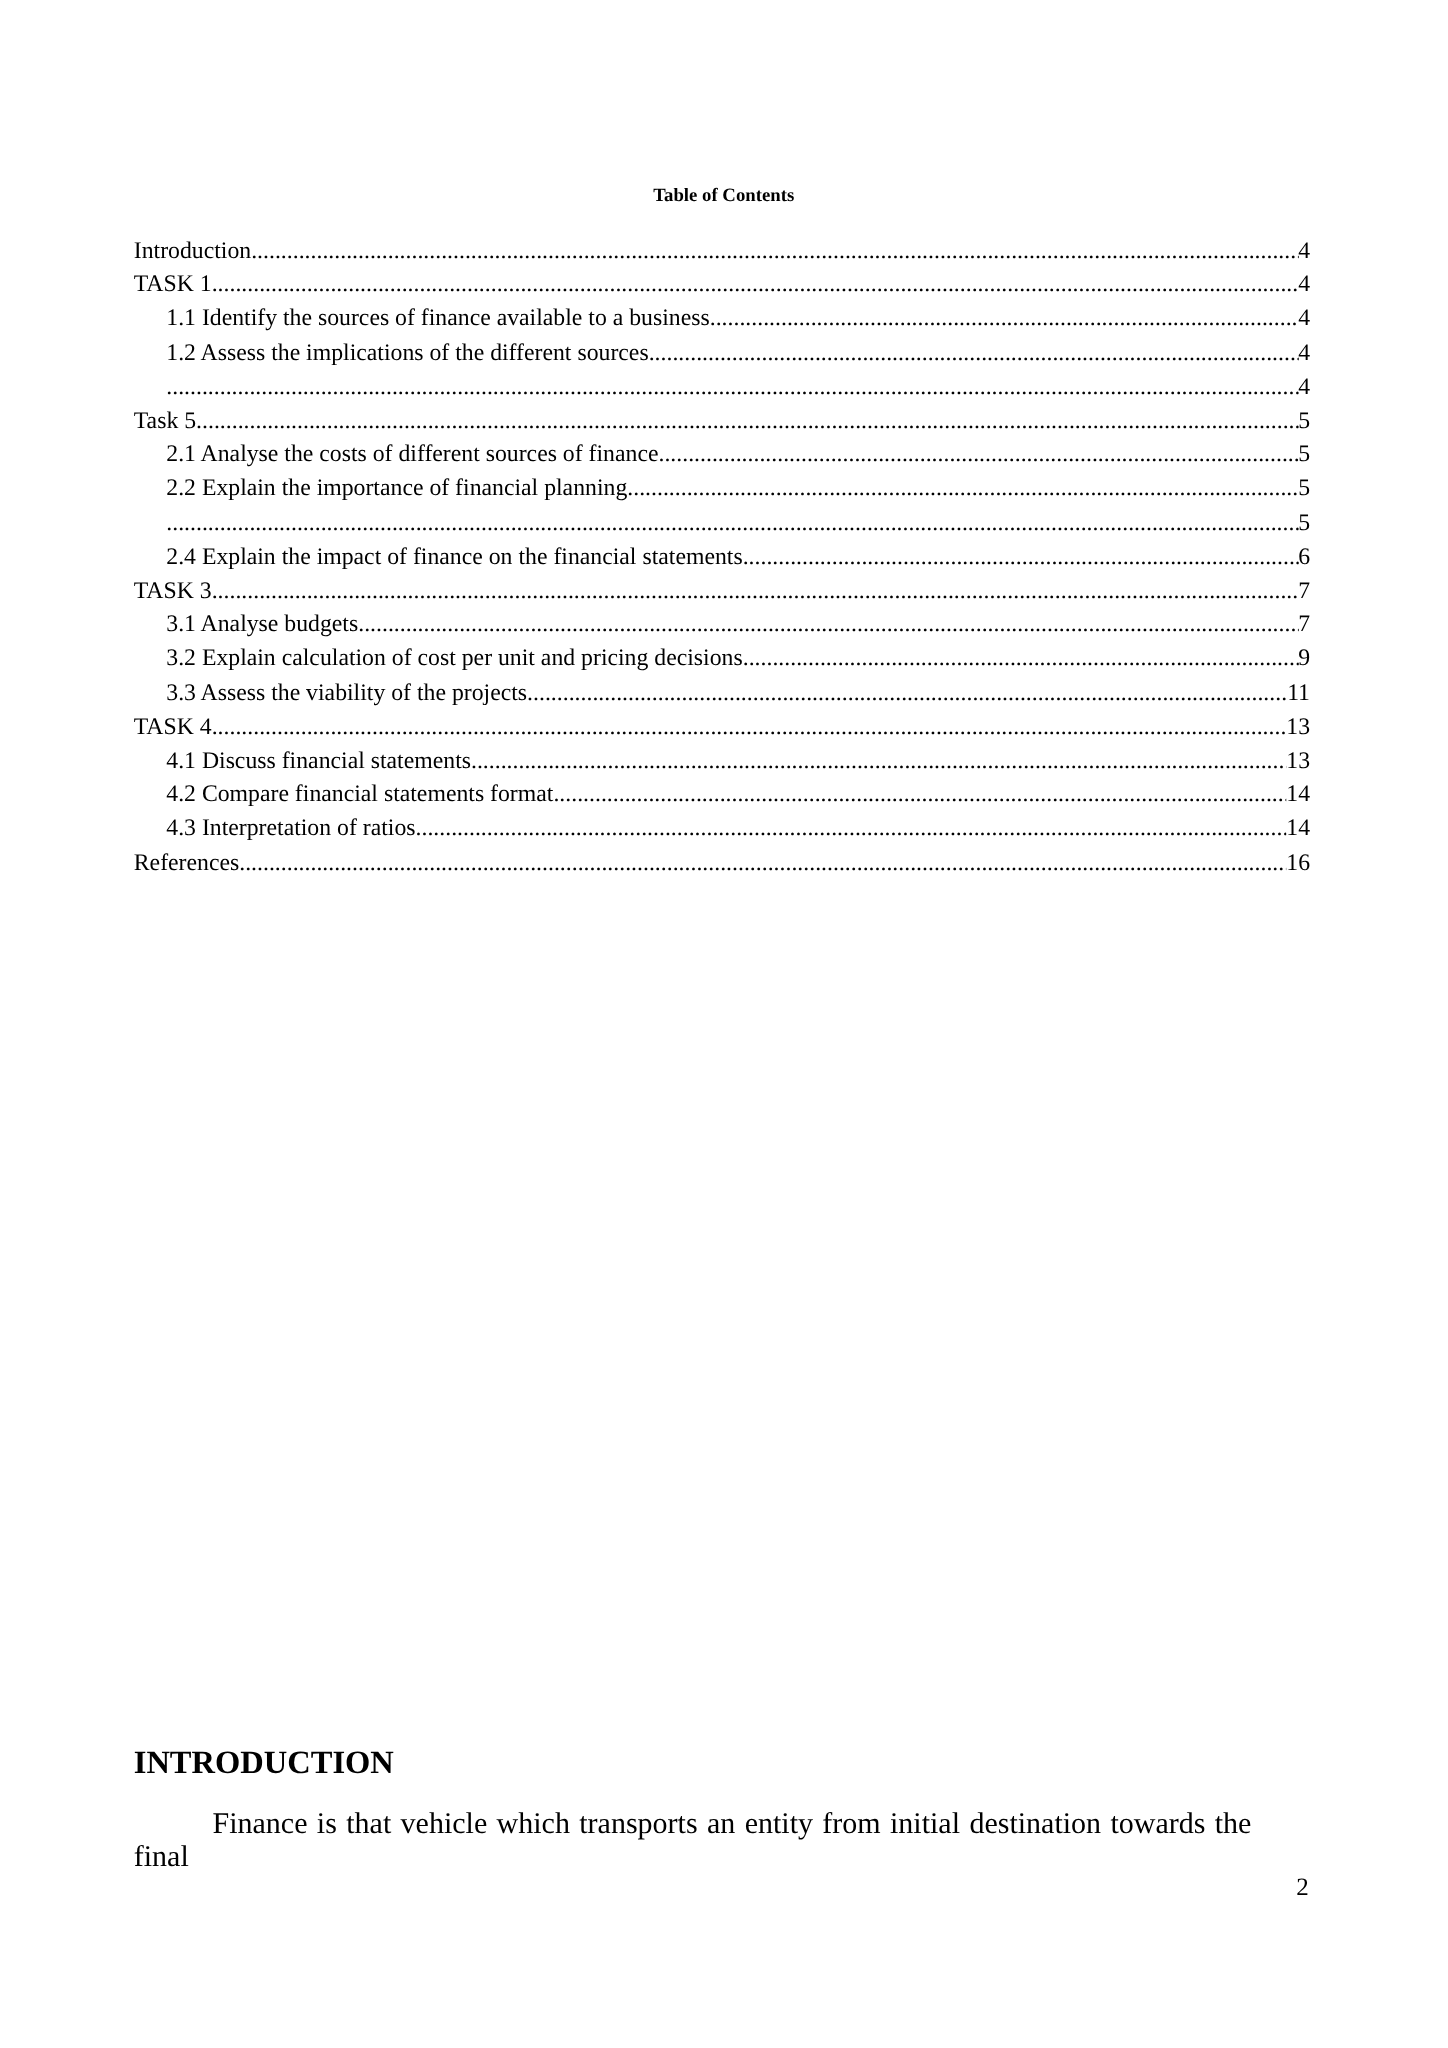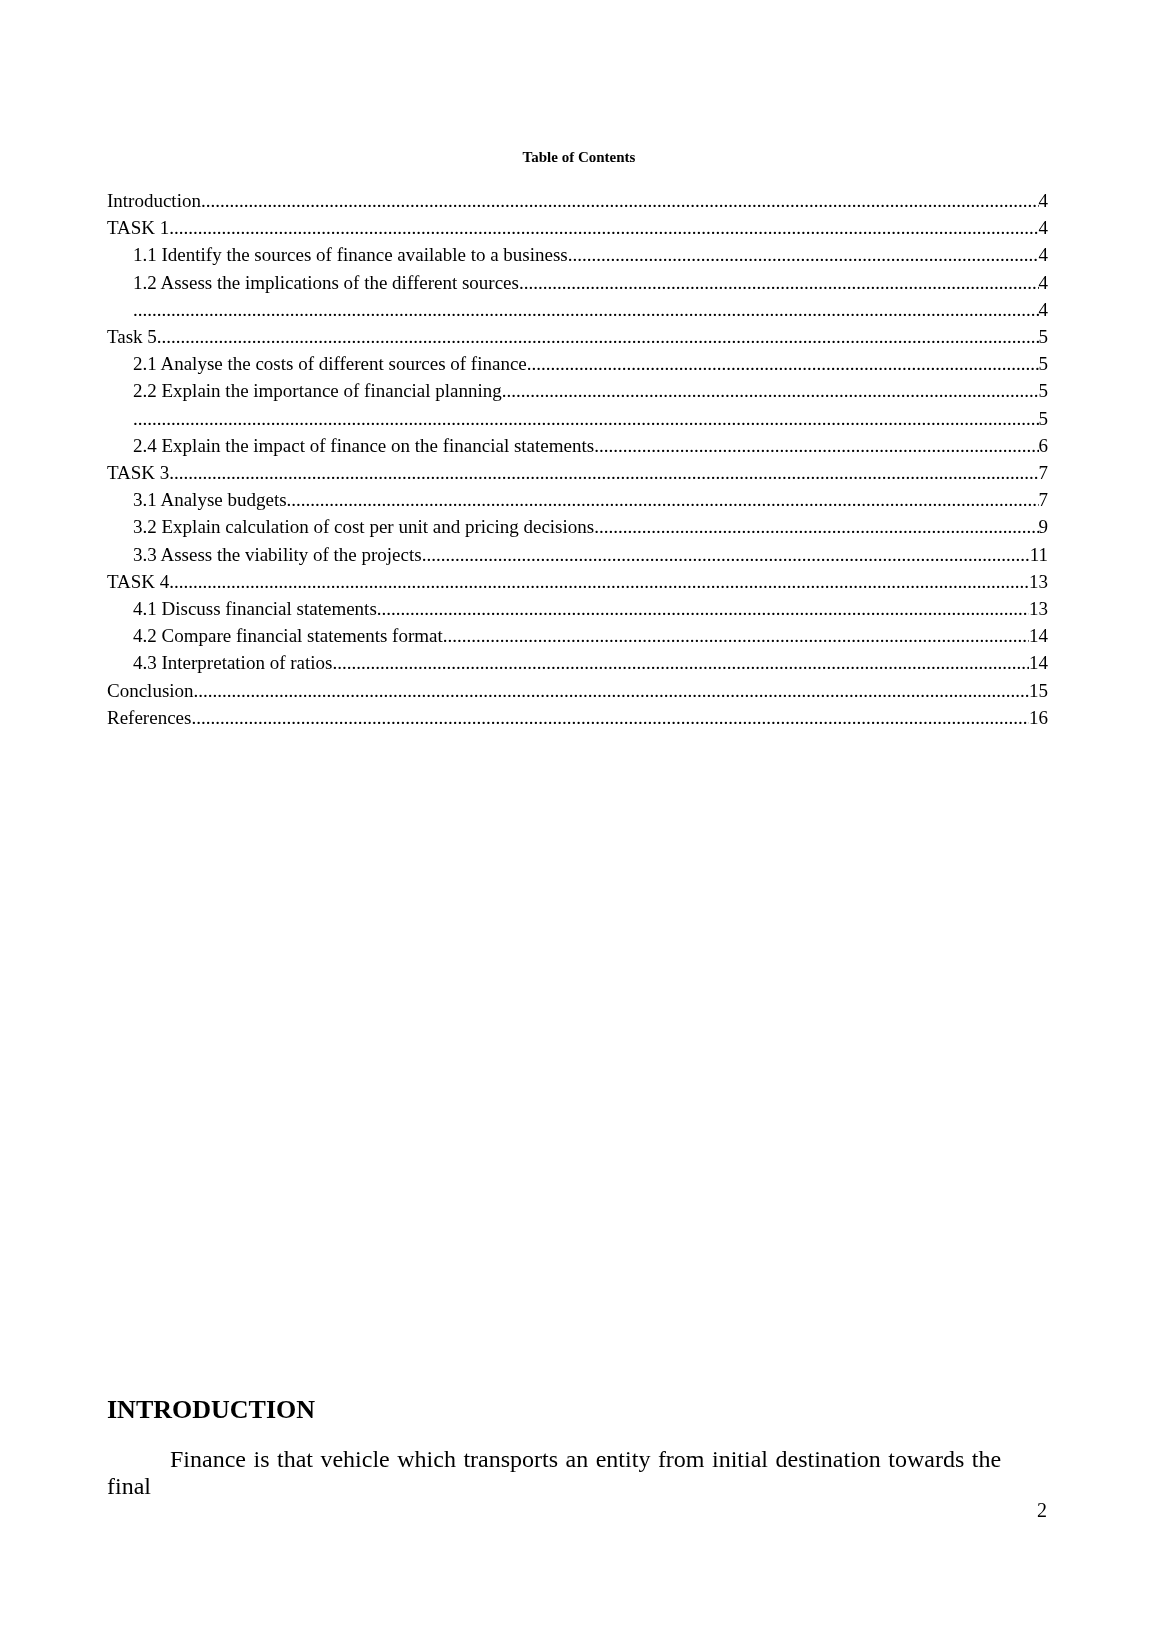--- a/index.html
+++ b/index.html
@@ -172,25 +172,20 @@
       <span class="toc-label">4.2 Compare financial statements format</span>
       <span class="toc-leader"></span>
       <span class="toc-page">14</span>
     </div>
       <div class="toc-row level-1">
       <span class="toc-label">4.3 Interpretation of ratios</span>
       <span class="toc-leader"></span>
       <span class="toc-page">14</span>
     </div>
       <div class="toc-row level-0">
-      <span class="toc-label">Conclusion</span>
-      <span class="toc-leader"></span>
-      <span class="toc-page">15</span>
-    </div>
-      <div class="toc-row level-0">
       <span class="toc-label">References</span>
       <span class="toc-leader"></span>
       <span class="toc-page">16</span>
     </div>
     </nav>
 
   <h2 class="intro-heading">INTRODUCTION</h2>
 
   <p class="body-paragraph">Finance is that vehicle which transports an entity from initial destination towards the final</p>
 

